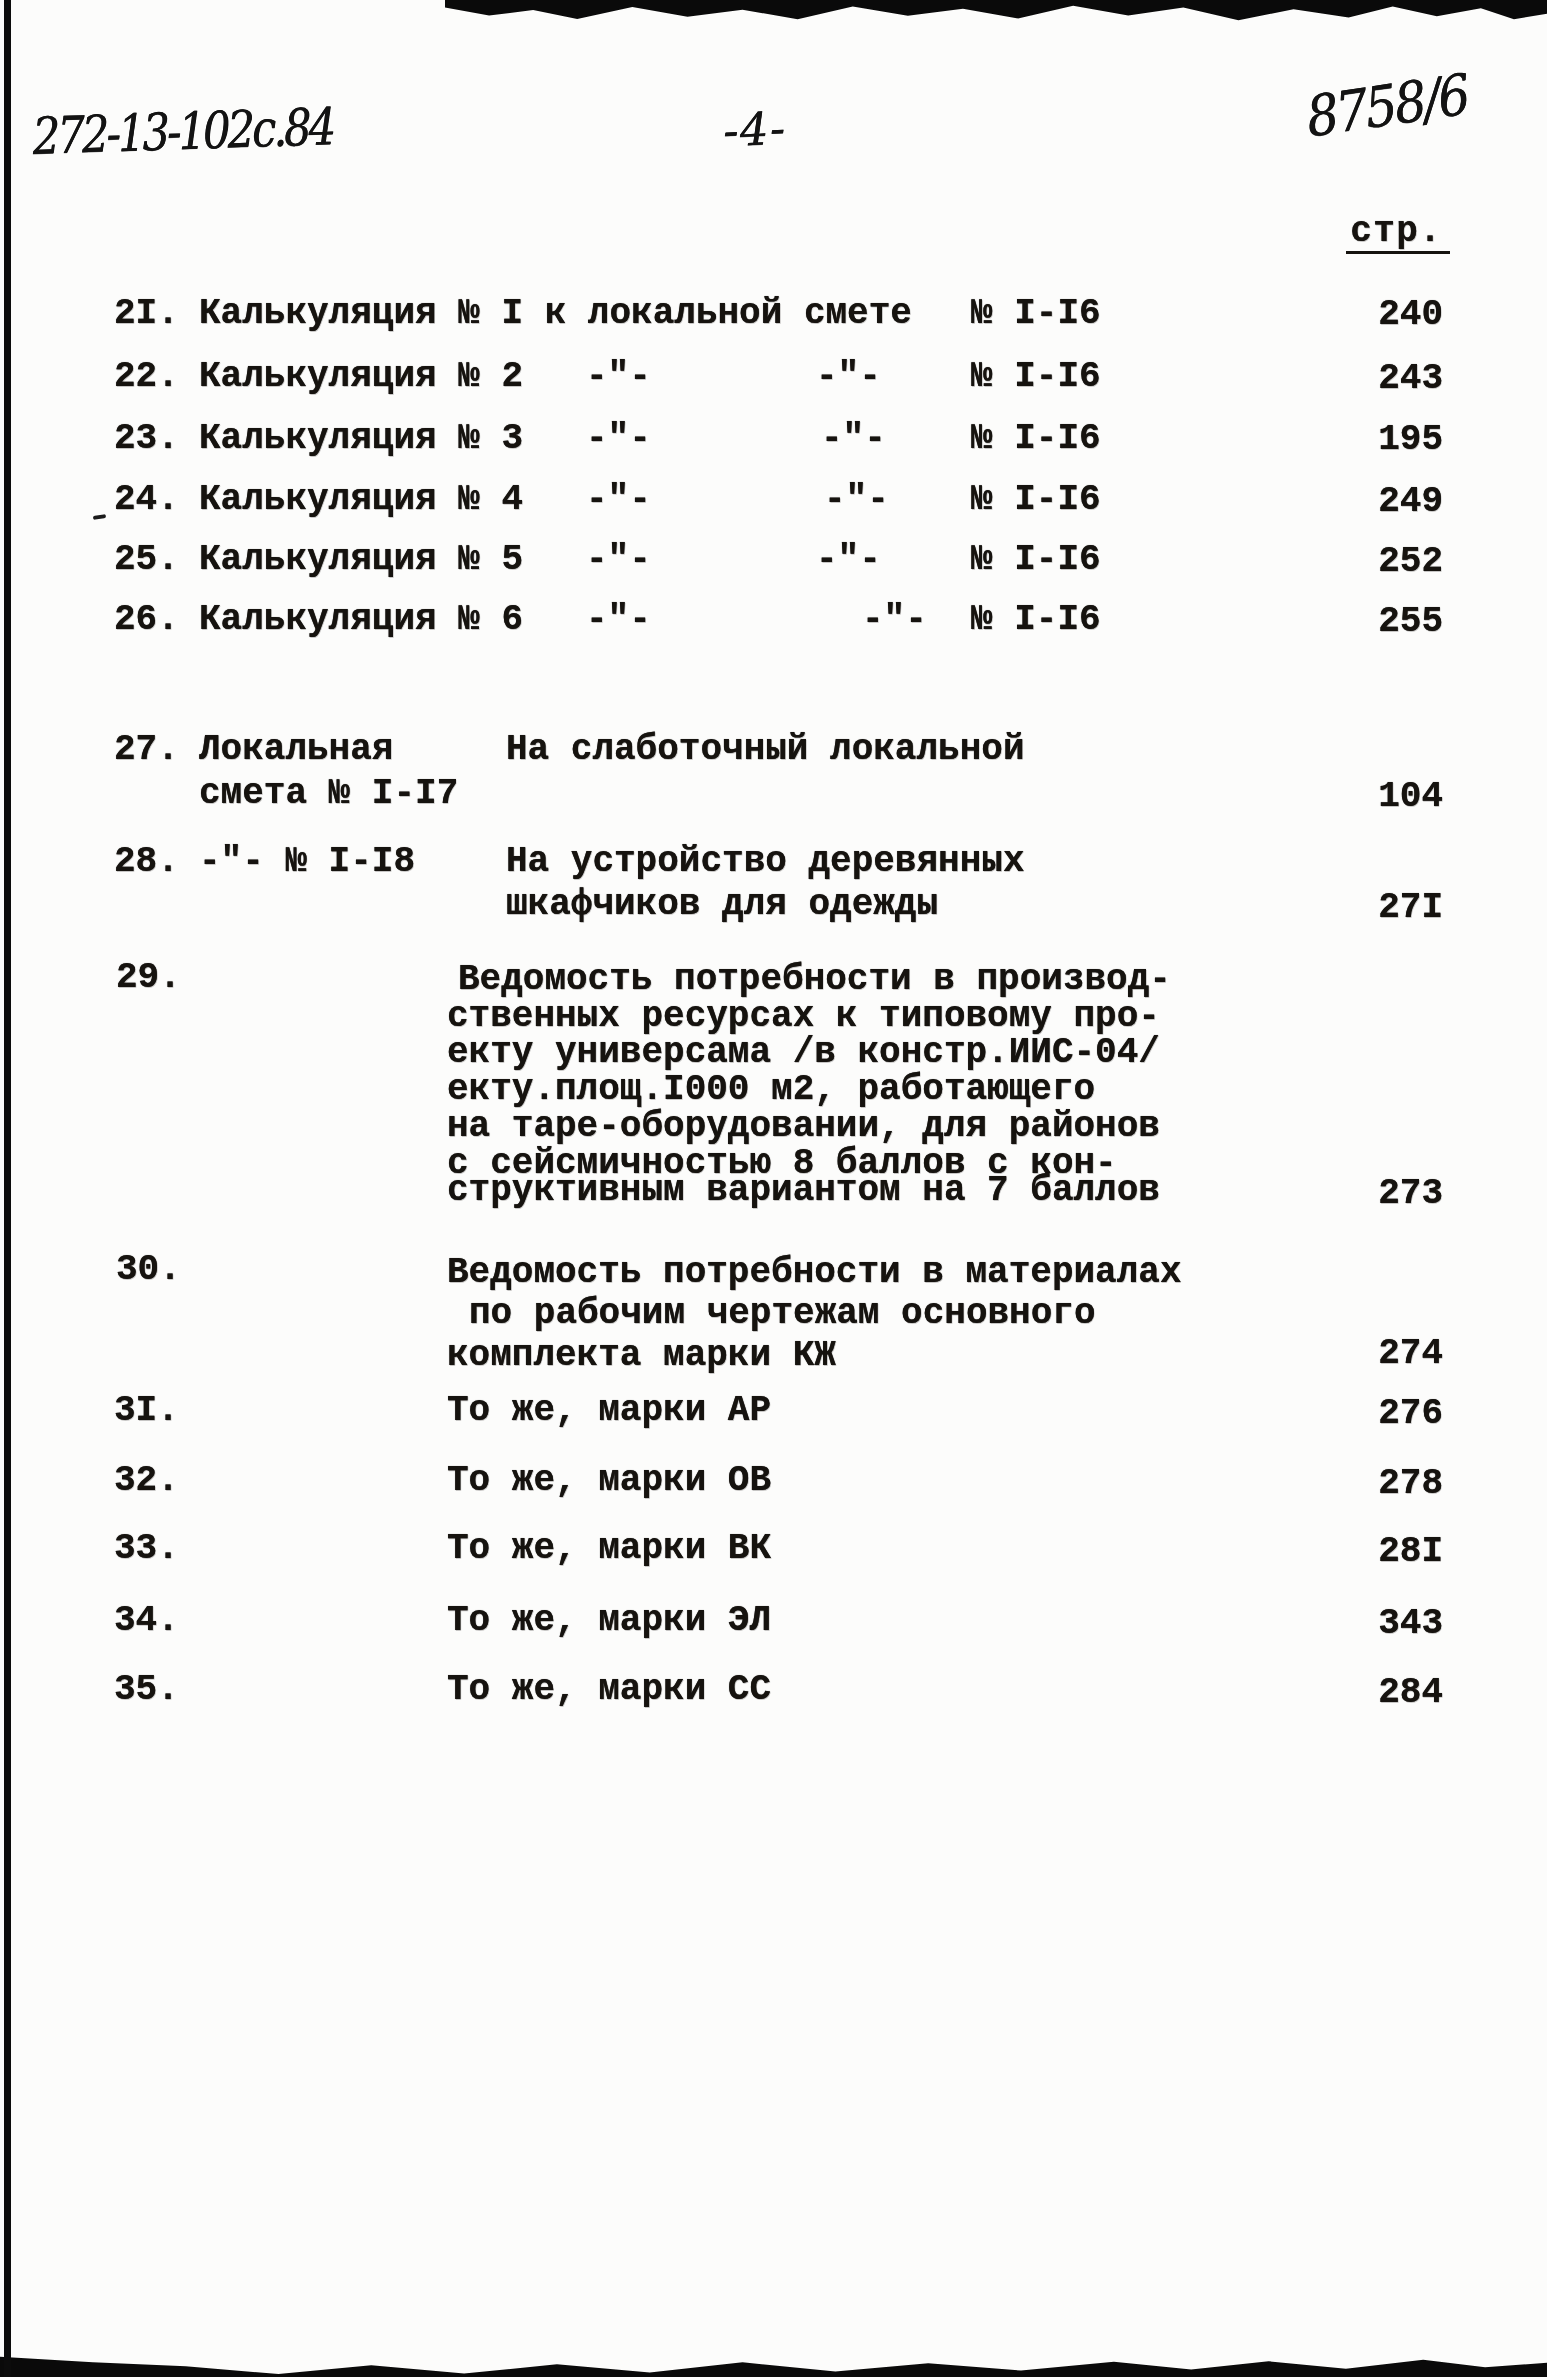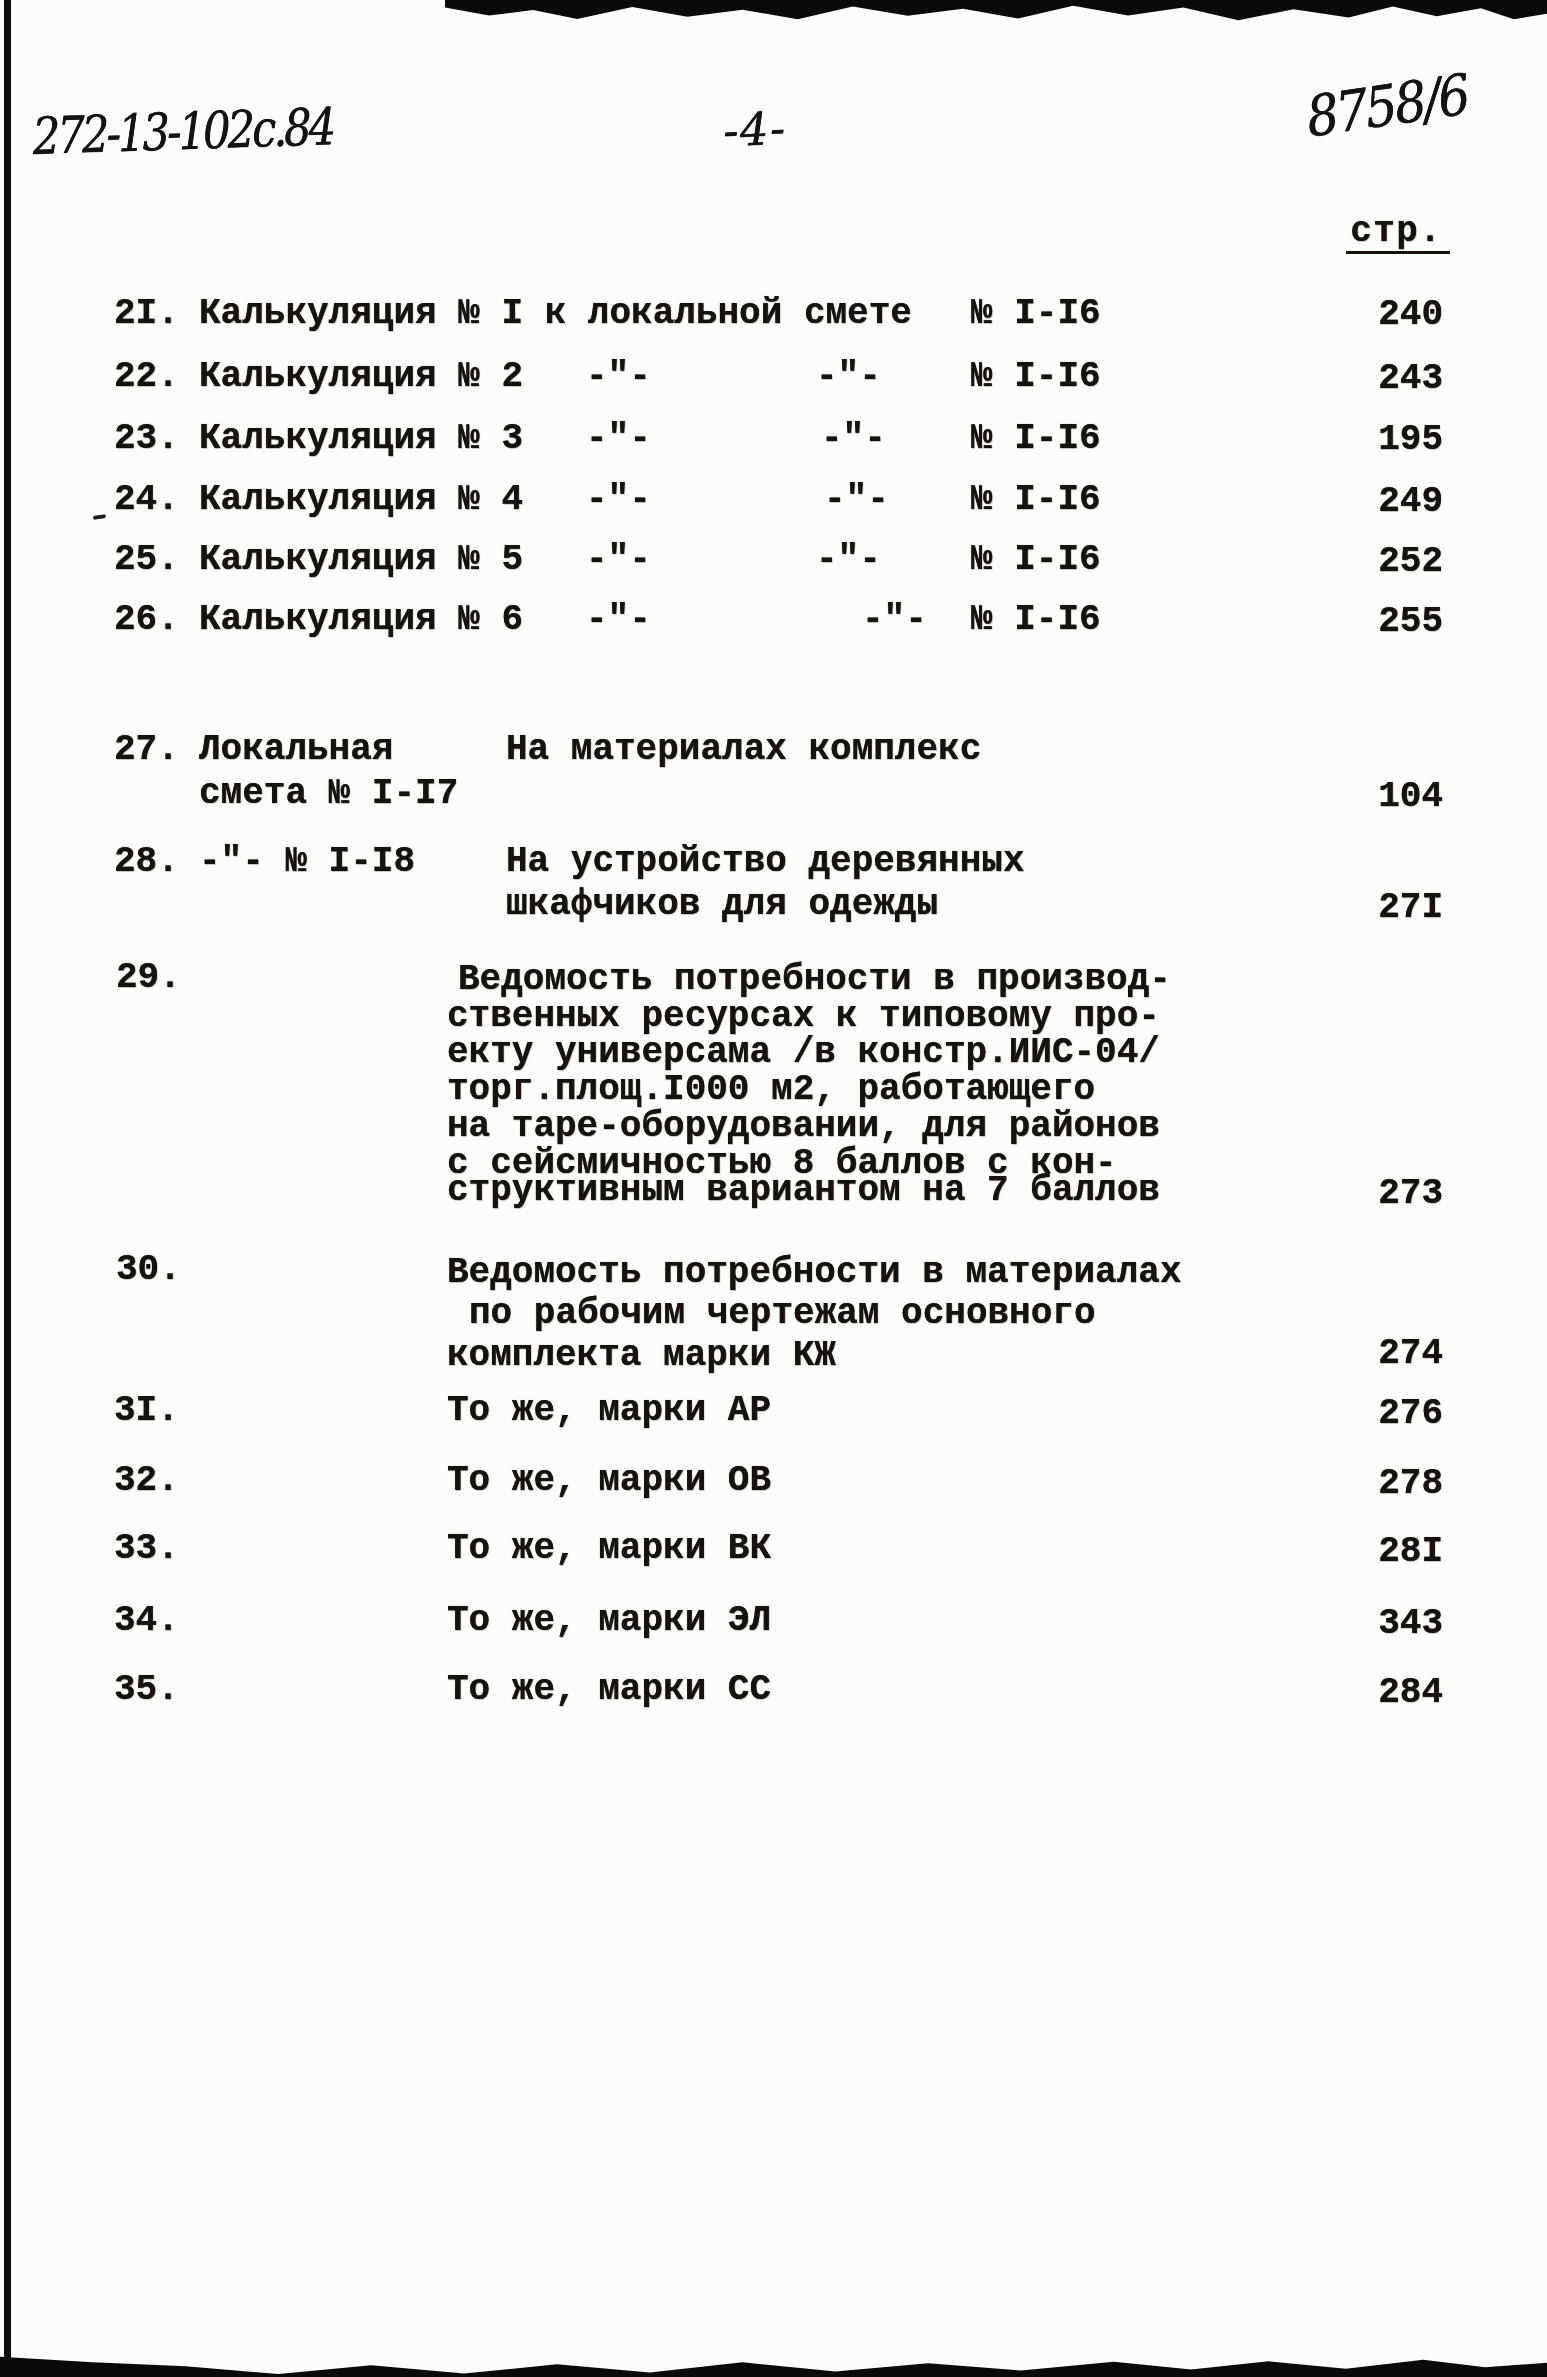--- a/index.html
+++ b/index.html
@@ -106,38 +106,38 @@
     <span class="t" style="left:586px;top:602px">-"-</span>
     <span class="t" style="left:862px;top:602px">-"-</span>
     <span class="t" style="left:971px;top:602px">№ I-I6</span>
     <span class="t page-col" style="top:604px">255</span>
   </div>
 
   <div>
     <span class="t" style="left:114px;top:732px">27.</span>
     <span class="t" style="left:199px;top:732px">Локальная</span>
     <span class="t" style="left:199px;top:776px">смета № I-I7</span>
-    <span class="t" style="left:506px;top:732px">На материалах комплекс</span>
+    <span class="t" style="left:506px;top:732px">На слаботочный локальной</span>
     <span class="t page-col" style="top:779px">104</span>
   </div>
 
   <div>
     <span class="t" style="left:114px;top:844px">28.</span>
     <span class="t" style="left:199px;top:844px">-"- № I-I8</span>
     <span class="t" style="left:506px;top:844px">На устройство деревянных</span>
     <span class="t" style="left:506px;top:887px">шкафчиков для одежды</span>
     <span class="t page-col" style="top:890px">27I</span>
   </div>
 
   <div>
     <span class="t" style="left:116px;top:960px">29.</span>
     <span class="t" style="left:458px;top:962px">Ведомость потребности в производ-</span>
     <span class="t" style="left:447px;top:999px">ственных ресурсах к типовому про-</span>
     <span class="t" style="left:447px;top:1035px">екту универсама /в констр.ИИС-04/</span>
-    <span class="t" style="left:447px;top:1072px">торг.площ.I000 м2, работающего</span>
+    <span class="t" style="left:447px;top:1072px">екту.площ.I000 м2, работающего</span>
     <span class="t" style="left:447px;top:1109px">на таре-оборудовании, для районов</span>
     <span class="t" style="left:447px;top:1146px">с сейсмичностью 8 баллов с кон-</span>
     <span class="t" style="left:447px;top:1173px">структивным вариантом на 7 баллов</span>
     <span class="t page-col" style="top:1176px">273</span>
   </div>
 
   <div>
     <span class="t" style="left:116px;top:1252px">30.</span>
     <span class="t" style="left:447px;top:1255px">Ведомость потребности в материалах</span>
     <span class="t" style="left:469px;top:1296px">по рабочим чертежам основного</span>

